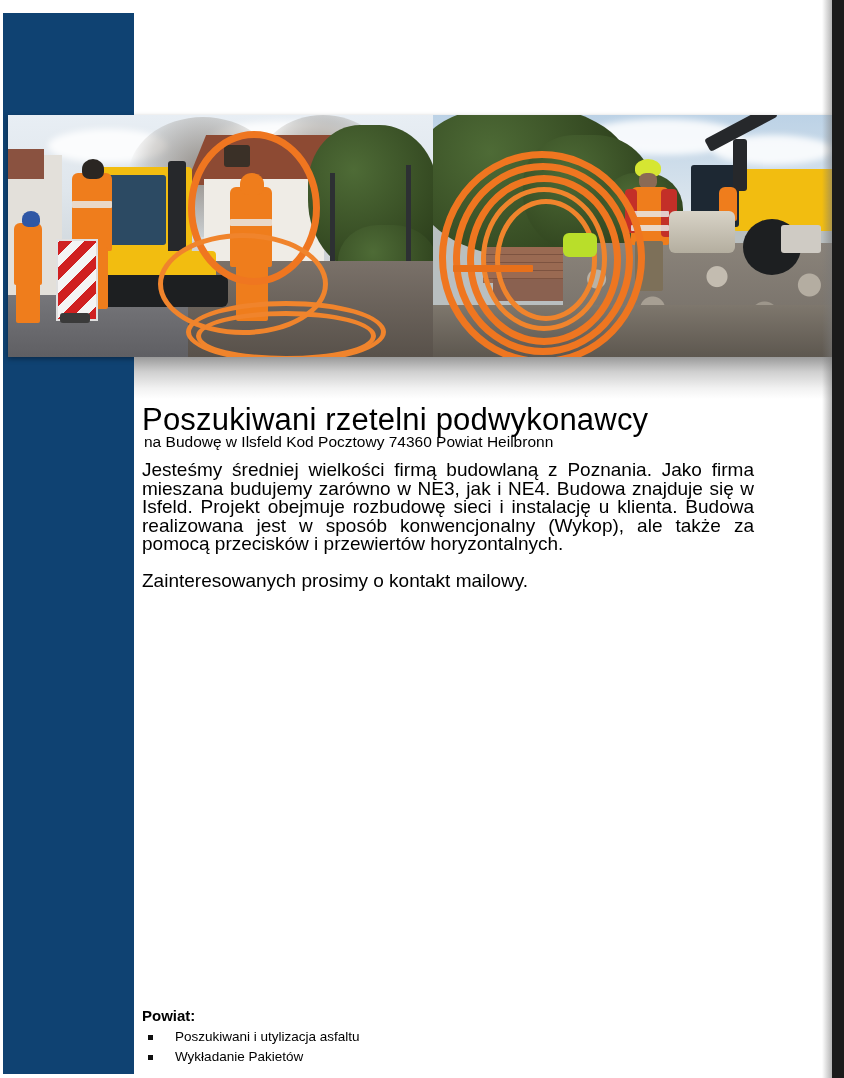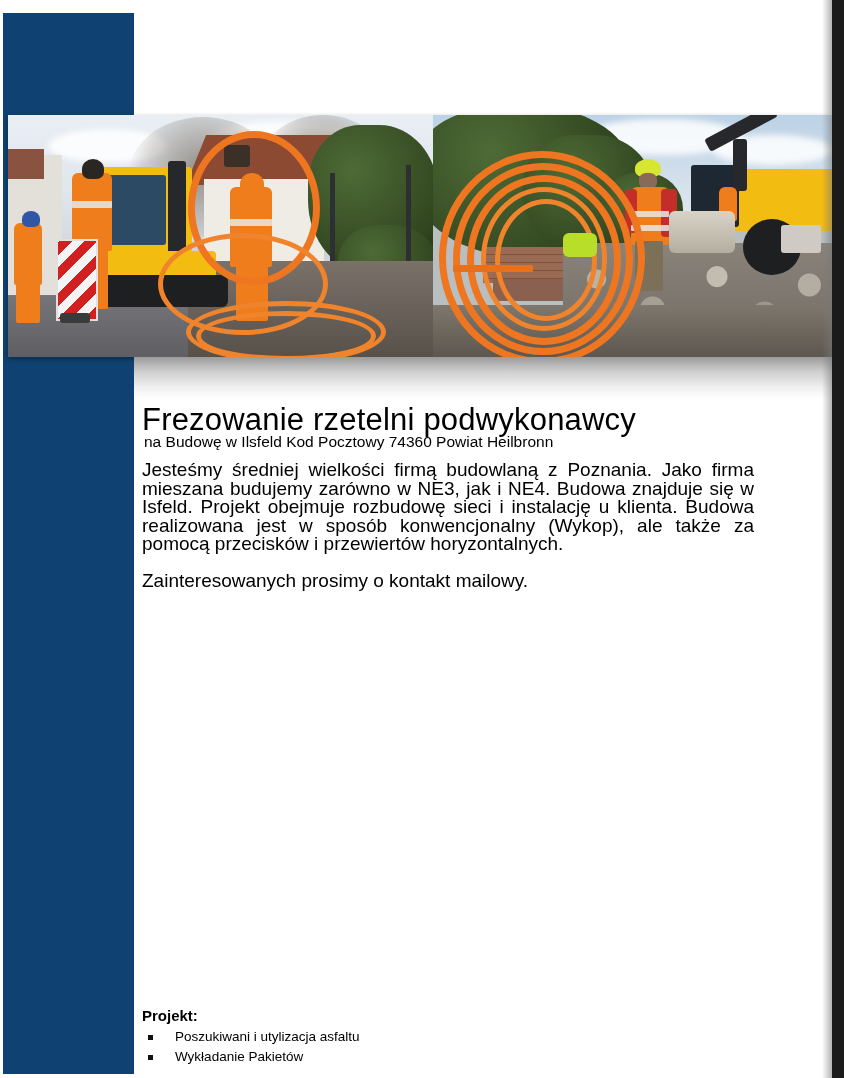--- a/index.html
+++ b/index.html
@@ -348,30 +348,30 @@
       <div class="helmet" style="left:130px;top:118px;width:34px;height:24px;background:#b9de2a;border-radius:6px;"></div>
 
       <div class="rubble" style="left:236px;top:96px;width:66px;height:42px;background:linear-gradient(to bottom,#d8d3c7 0%,#b4ae9f 100%);border-radius:6px;"></div>
     </div>
   </div>
 
   <div class="under-photo-fade"></div>
 
   <div class="content">
 
-    <h1 class="title">Frezowanie rzetelni podwykonawcy</h1>
+    <h1 class="title">Poszukiwani rzetelni podwykonawcy</h1>
     <div class="subtitle">na  Budowę  w  Ilsfeld Kod Pocztowy 74360 Powiat Heilbronn</div>
 
     <div class="paragraph">
       <span>Jesteśmy średniej wielkości firmą budowlaną z Poznania. Jako firma mieszana budujemy zarówno w NE3, jak i NE4. Budowa znajduje się w Isfeld. Projekt obejmuje rozbudowę sieci i instalację u klienta. Budowa realizowana jest w sposób konwencjonalny (Wykop), ale także za pomocą przecisków i przewiertów horyzontalnych.</span>
       <span class="lead-note">Zainteresowanych prosimy o kontakt mailowy.</span>
     </div>
 
     <div class="section" id="sec-zadania">
-      <div class="section-heading">Projekt:</div>
+      <div class="section-heading">Powiat:</div>
       <ul class="bullets">
         <li><span class="sq"></span><span>Poszukiwani i utylizacja asfaltu</span></li>
         <li><span class="sq"></span><span>Wykładanie Pakietów</span></li>
 
       </ul>
     </div>
 
   </div>
 
   <div class="right-band-shade"></div>

